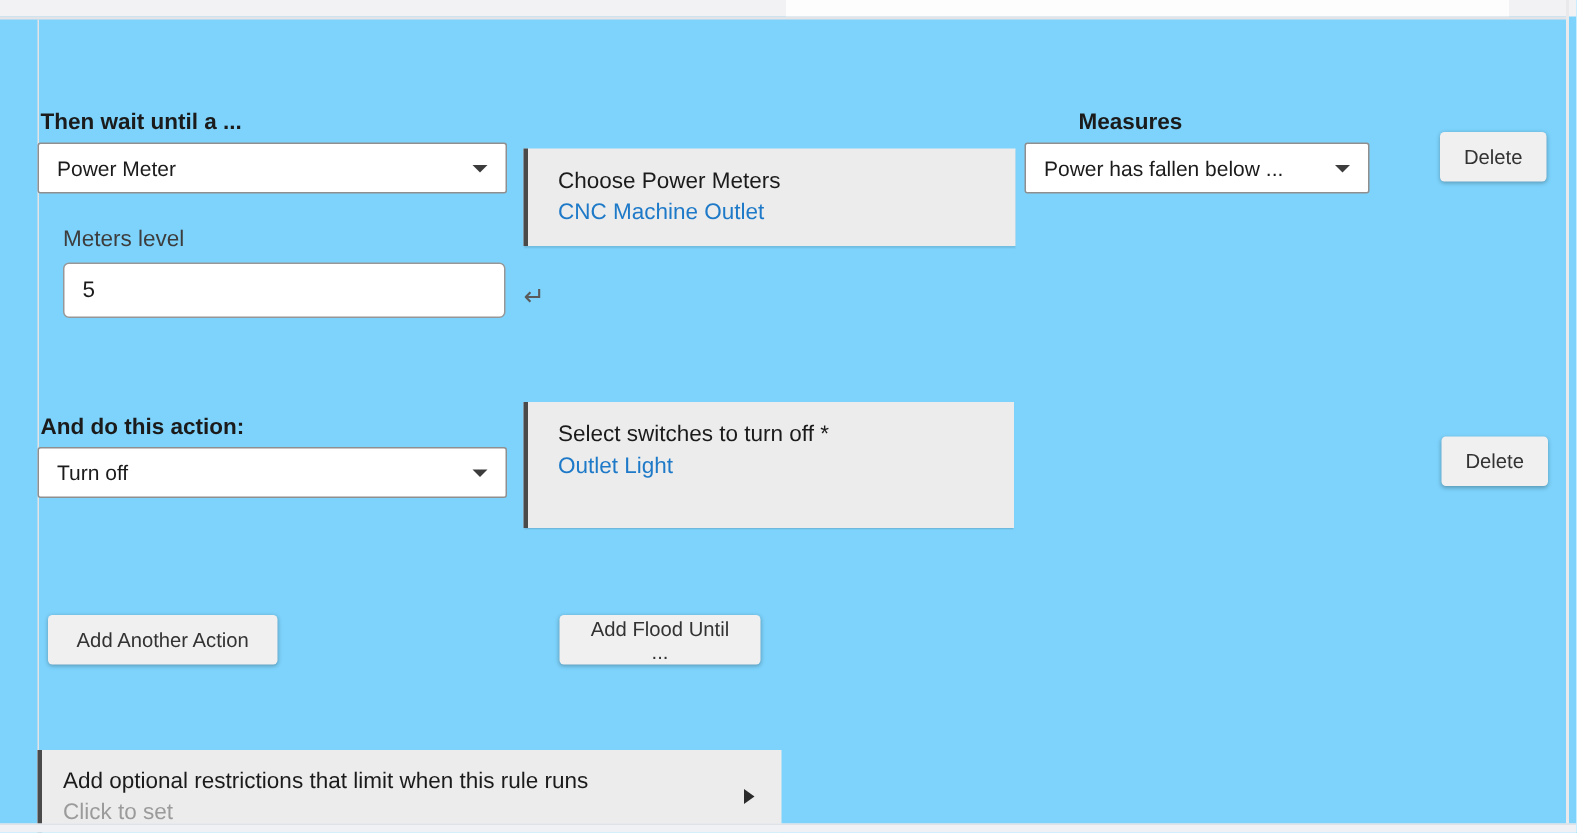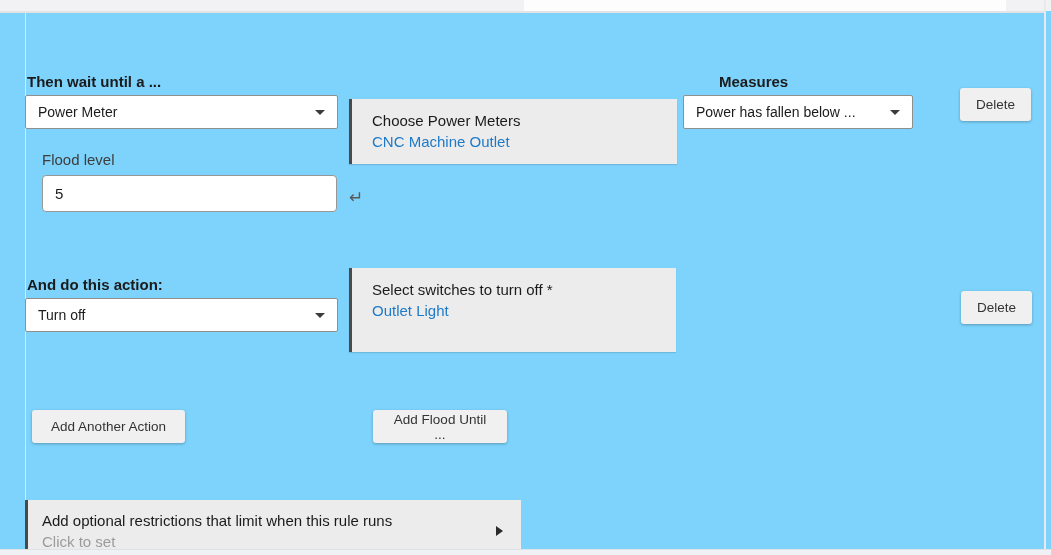--- a/index.html
+++ b/index.html
@@ -90,21 +90,21 @@
 
   <div class="lbl-bold" style="left:683px;top:73px;margin-left:36px;">Measures</div>
 
   <div class="select" style="left:683px;top:95px;width:230px;">
     <span class="val">Power has fallen below ...</span>
     <span class="chevron"></span>
   </div>
 
   <button class="btn" style="left:960px;top:88px;width:71px;">Delete</button>
 
-  <div class="lbl" style="left:42px;top:151px;">Flood level</div>
+  <div class="lbl" style="left:42px;top:151px;">Meters level</div>
   <input class="text-input" type="text" value="5" style="">
   <span class="enter-icon">↵</span>
 
   <div class="lbl-bold" style="left:27px;top:276px;">And do this action:</div>
 
   <div class="select" style="left:25px;top:298px;width:313px;">
     <span class="val">Turn off</span>
     <span class="chevron"></span>
   </div>
 

